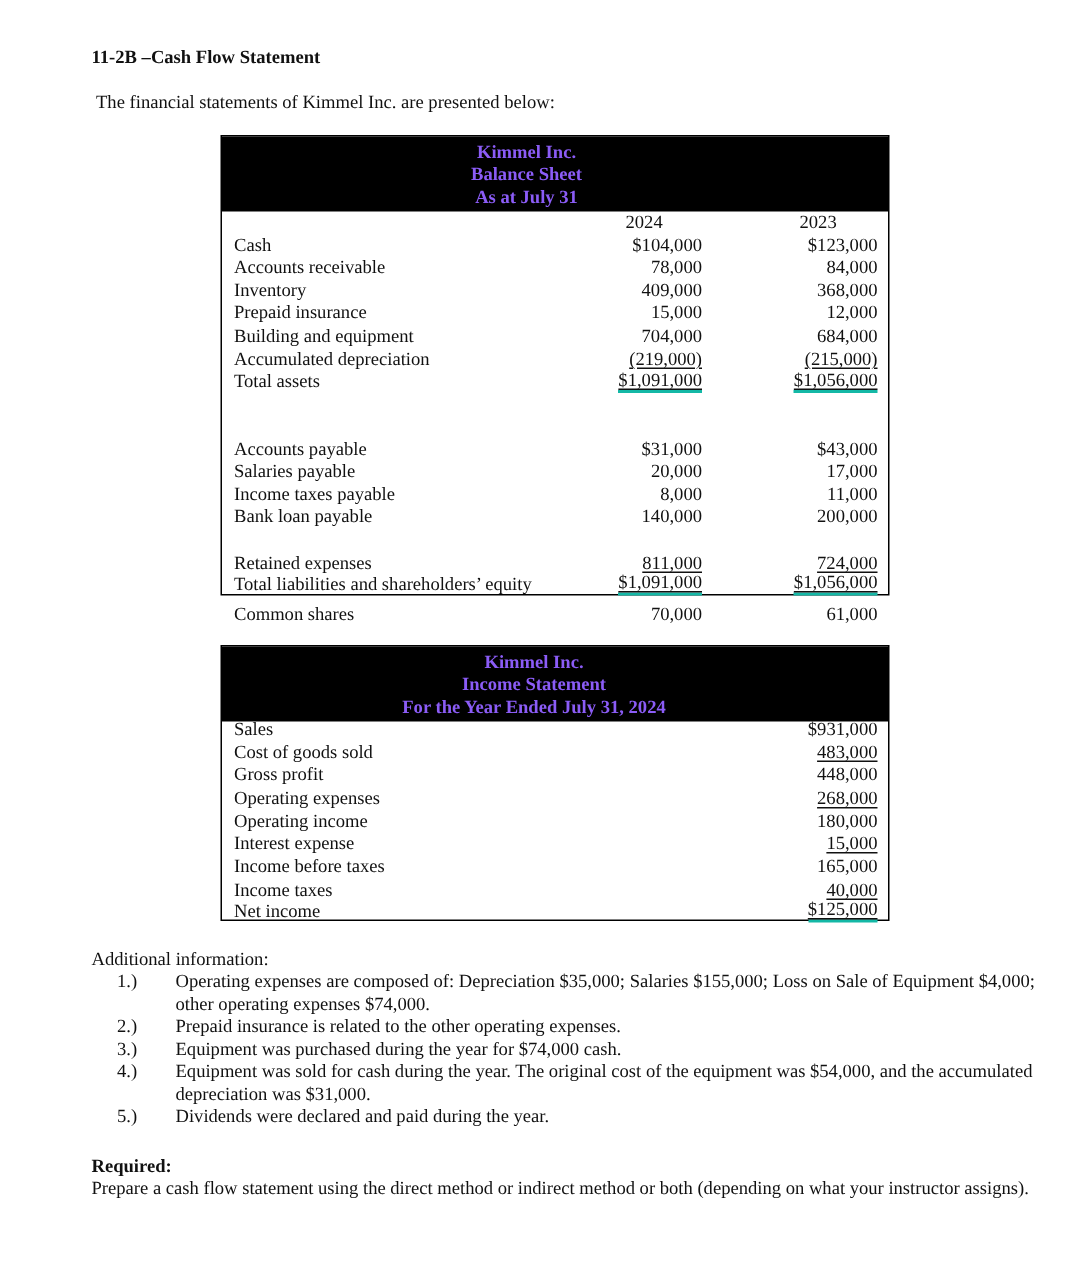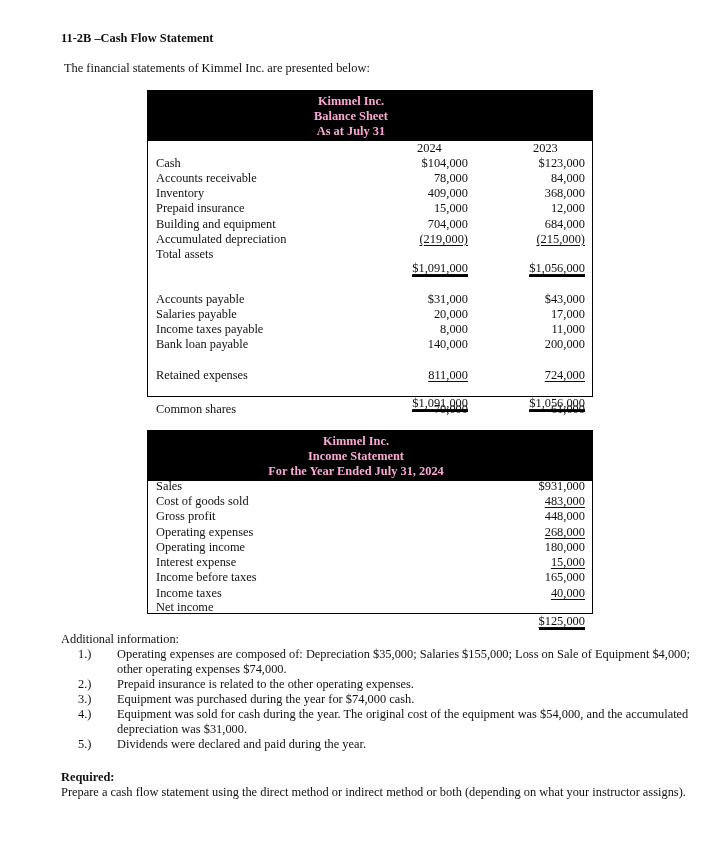--- a/index.html
+++ b/index.html
@@ -7,30 +7,30 @@
     width: 716px; height: 841px; position: relative; overflow: hidden;
     font-family: "Liberation Serif", "DejaVu Serif", serif; color: #111;
     font-size: 12.4px;
   }
   .abs { position: absolute; }
   #title { left: 61px; top: 31px; font-weight: bold; font-size: 12.4px; }
   #intro { left: 64px; top: 61px; font-size: 12.4px; }
 
   
   #bs { left: 147px; top: 90px; width: 446px; height: 307px; border: 1px solid #000; box-sizing: border-box; }
-  .hdr { background: #000; color: #f9a8d4; font-weight: bold; text-align: center; line-height: 15px; }
+  .hdr { background: #000; color: #8b5cf6; font-weight: bold; text-align: center; line-height: 15px; }
   #bs .hdr { position: absolute; left: 0; top: 0; width: 100%; height: 50px; padding-top: 3px; box-sizing: border-box; }
   #bs .hdr div { width: 300px; margin: 0 auto 0 53px; text-align: center; }
   .yr { position: absolute; top: 50px; font-size: 12.4px; }
   .row { position: absolute; left: 8px; right: 7px; height: 15px; line-height: 15px; }
   .row .lbl { position: absolute; left: 0; white-space: nowrap; }
   .row .v1 { position: absolute; right: 117px; text-align: right; white-space: nowrap; }
   .row .v2 { position: absolute; right: 0; text-align: right; white-space: nowrap; }
   .ul { text-decoration: underline; text-underline-offset: 2px; }
-  .dul { border-bottom: 2px solid #000000; line-height: 13px; padding-bottom: 0; margin-top: 15px; }
+  .dul { border-bottom: 2px solid #14b8a6; line-height: 13px; padding-bottom: 0; }
   .dul span { text-decoration: underline; text-underline-offset: 2px; }
 
   
   #is { left: 147px; top: 430px; width: 446px; height: 184px; border: 1px solid #000; box-sizing: border-box; }
   #is .hdr { position: absolute; left: 0; top: 0; width: 100%; height: 50px; padding-top: 3px; box-sizing: border-box; }
   #is .hdr div { width: 300px; margin: 0 auto 0 58px; text-align: center; }
   #is .row .v { position: absolute; right: 0; text-align: right; }
 
   #addl { left: 61px; top: 632px; width: 640px; font-size: 12.4px; line-height: 15px; }
   #addl ol { margin: 0; padding: 0; list-style: none; }
@@ -114,20 +114,21 @@
     <span class="lbl">Common shares</span>
     <span class="v1">70,000</span>
     <span class="v2">61,000</span>
   </div>
   <div class="row" style="top:277px;">
     <span class="lbl">Retained expenses</span>
     <span class="v1 ul">811,000</span>
     <span class="v2 ul">724,000</span>
   </div>
   <div class="row" style="top:291px;">
+    <span class="lbl">Total liabilities and shareholders’ equity</span>
     <span class="v1 dul"><span>$1,091,000</span></span>
     <span class="v2 dul"><span>$1,056,000</span></span>
   </div>
 </div>
 
 <div id="is" class="abs">
   <div class="hdr">
     <div>Kimmel Inc.</div>
     <div>Income Statement</div>
     <div>For the Year Ended July 31, 2024</div>

